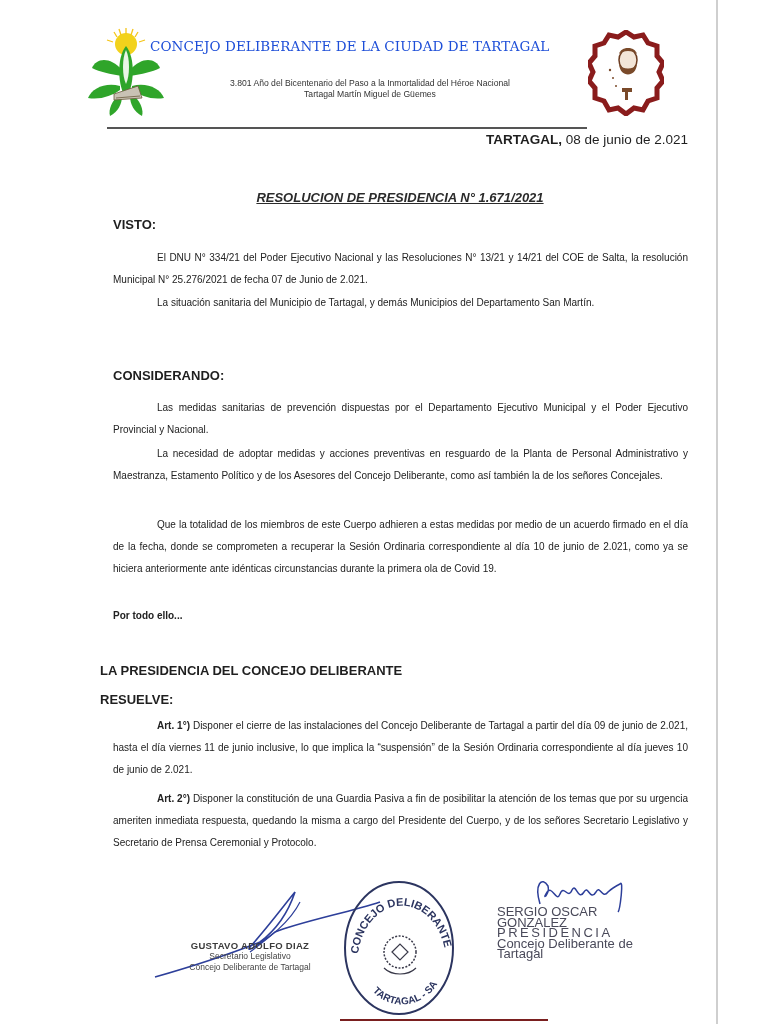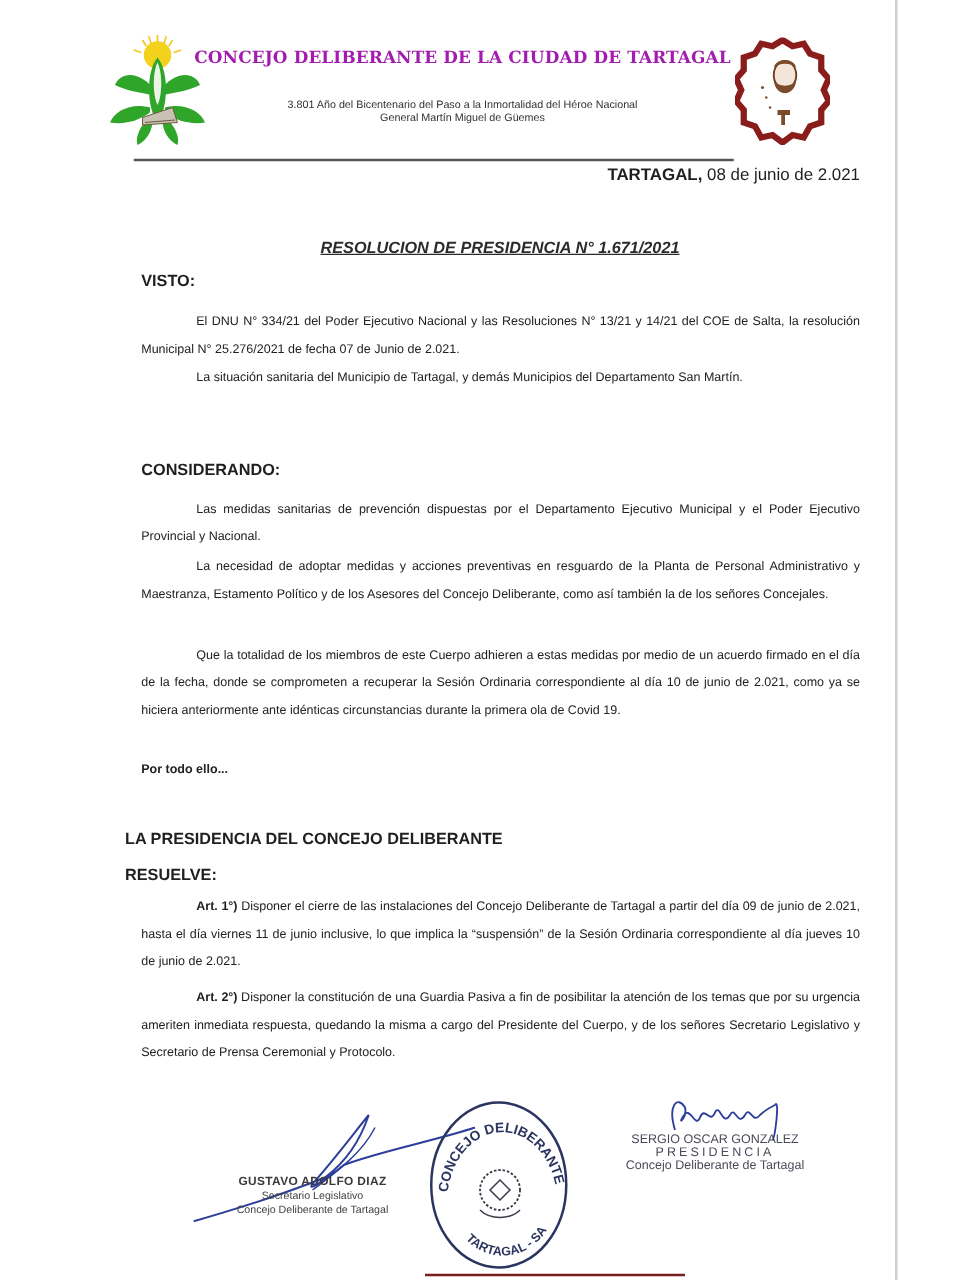--- a/index.html
+++ b/index.html
@@ -9,23 +9,23 @@
     font-family: "Liberation Sans", "DejaVu Sans", sans-serif;
     color: #1a1a1a;
   }
   .page-edge {
     position: absolute; left: 716px; top: 0; width: 2px; height: 1024px;
     background: #cfcfcf;
   }
   .logo-left { position: absolute; left: 86px; top: 28px; width: 80px; height: 92px; }
   .logo-right { position: absolute; left: 588px; top: 30px; width: 76px; height: 86px; }
   .org-title {
-    position: absolute; left: 150px; top: 38px; width: 440px; text-align: center;
+    position: absolute; left: 150px; top: 38px; width: 440px; text-align: left;
     font-family: "DejaVu Serif", "Liberation Serif", serif;
-    font-weight: bold; font-size: 13.5px; letter-spacing: 0.1px; color: #a21caf;
+    font-weight: normal; font-size: 13.5px; letter-spacing: 0.1px; color: #1d4ed8;
   }
   .org-motto {
     position: absolute; left: 150px; top: 78px; width: 440px; text-align: center;
     font-size: 8.6px; line-height: 11px; color: #333;
   }
   .header-rule {
     position: absolute; left: 107px; top: 127px; width: 480px; height: 2px;
     background: #555;
   }
   .doc-date {
@@ -51,22 +51,22 @@
     position: absolute; left: 100px; width: 600px; text-align: left;
     font-size: 13px; font-weight: bold; color: #1f1f1f;
   }
   .art-label { font-weight: bold; }
   .sig-left {
     position: absolute; left: 180px; top: 940px; width: 140px; text-align: center;
     font-size: 8.5px; line-height: 11px; color: #444;
   }
   .sig-left .name { font-weight: bold; font-size: 9.5px; letter-spacing: 0.3px; color: #3a3a3a; }
   .sig-right {
-    position: absolute; left: 497px; top: 907px; width: 150px; text-align: center;
-    font-size: 10px; line-height: 10.5px; color: #4a4a5a;
+    position: absolute; left: 497px; top: 907px; width: 150px; 
+    font-size: 13px; line-height: 10.5px; color: #4a4a5a;
   }
   .sig-right .role { letter-spacing: 2.5px; }
   .signature-scribble { position: absolute; pointer-events: none; }
   .stamp { position: absolute; left: 340px; top: 876px; width: 118px; height: 142px; }
   .bottom-rule {
     position: absolute; left: 340px; top: 1019px; width: 208px; height: 2px; background: #7a1f1f;
   }
 </style>
 </head>
 <body>
@@ -98,21 +98,21 @@
   <path d="M40 22 C36 30 36 48 40 56 C44 48 44 30 40 22 Z" fill="#eaf5e6"></path>
   <g>
     <path d="M28 66 L52 58 L56 70 L28 72 Z" fill="#c9c2b4" stroke="#6b5a3e" stroke-width="0.8"></path>
     <path d="M30 70 L54 68" stroke="#6b5a3e" stroke-width="0.8"></path>
   </g>
 </svg>
 
 <div class="org-title">CONCEJO DELIBERANTE DE LA CIUDAD DE TARTAGAL</div>
 <div class="org-motto">
   <div>3.801 Año del Bicentenario del Paso a la Inmortalidad del Héroe Nacional</div>
-  <div>General Martín Miguel de Güemes</div>
+  <div>Tartagal Martín Miguel de Güemes</div>
 </div>
 
 <svg class="logo-right" viewBox="0 0 76 86">
   <path d="M38 2 L46 7 L55 5 L60 13 L69 16 L69 26 L75 33 L71 42 L75 51 L69 58 L69 68 L60 71 L55 80 L46 78 L38 84 L30 78 L21 80 L16 71 L7 68 L7 58 L1 51 L5 42 L1 33 L7 26 L7 16 L16 13 L21 5 L30 7 Z" fill="#ffffff" stroke="#8a1c1c" stroke-width="5"></path>
   <g fill="#7a4a2a">
     <ellipse cx="40" cy="30" rx="9" ry="11" fill="#f3e6d8" stroke="#6b3b1f" stroke-width="1.5"></ellipse>
     <path d="M31 34 C32 48 48 48 49 34 C46 40 34 40 31 34 Z"></path>
     <path d="M31 24 C33 16 47 16 49 24 C45 20 35 20 31 24 Z"></path>
     <rect x="34" y="58" width="10" height="4"></rect>
     <rect x="37" y="58" width="3" height="12"></rect>

